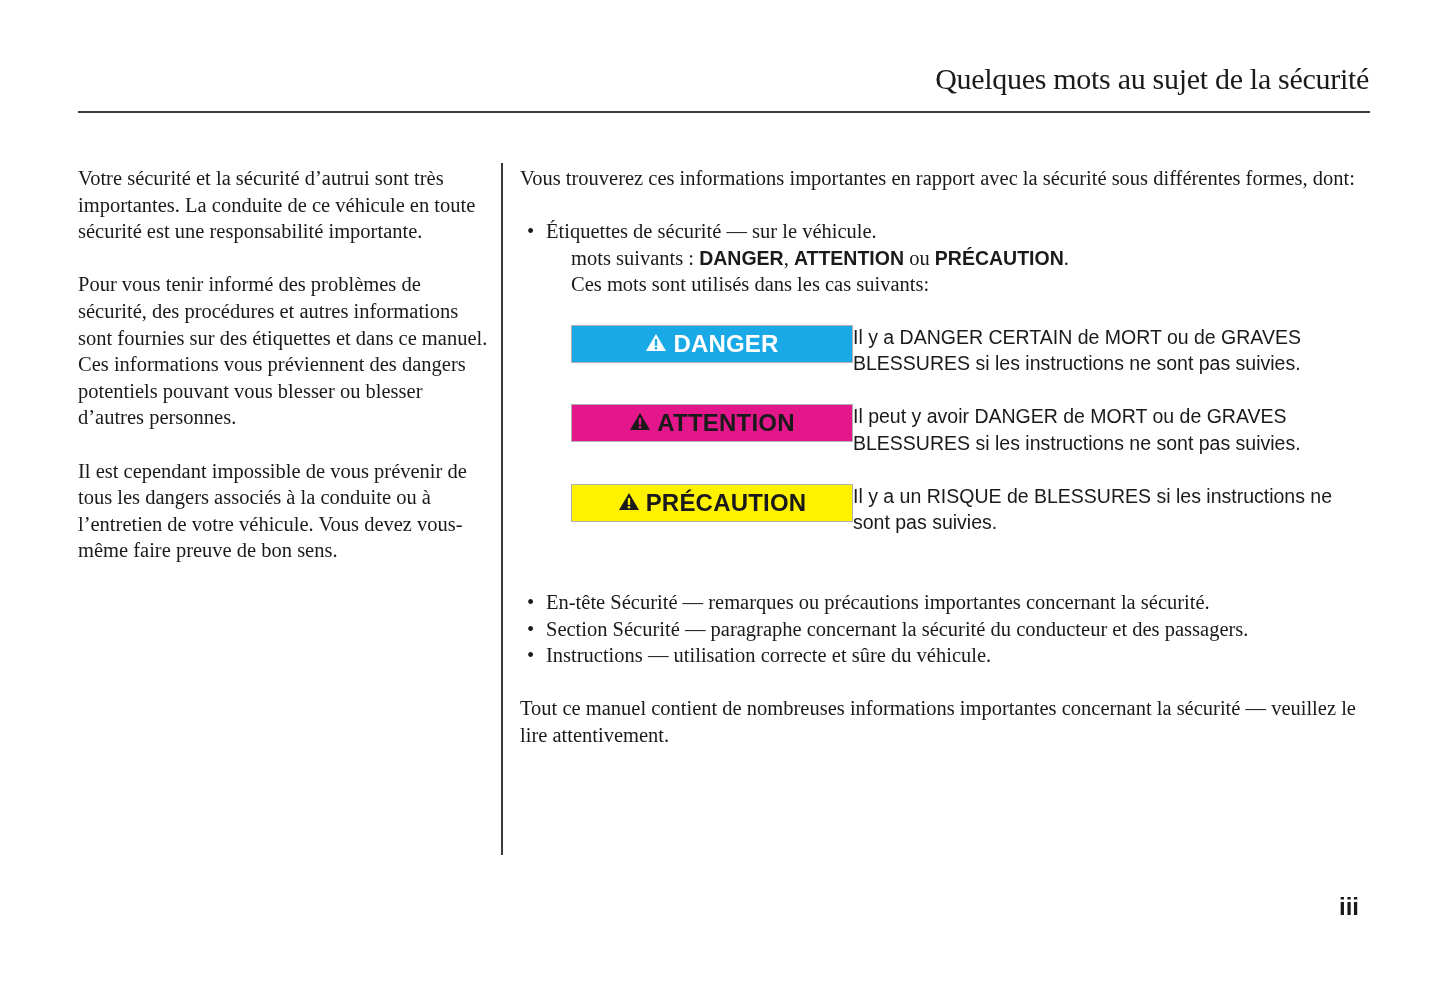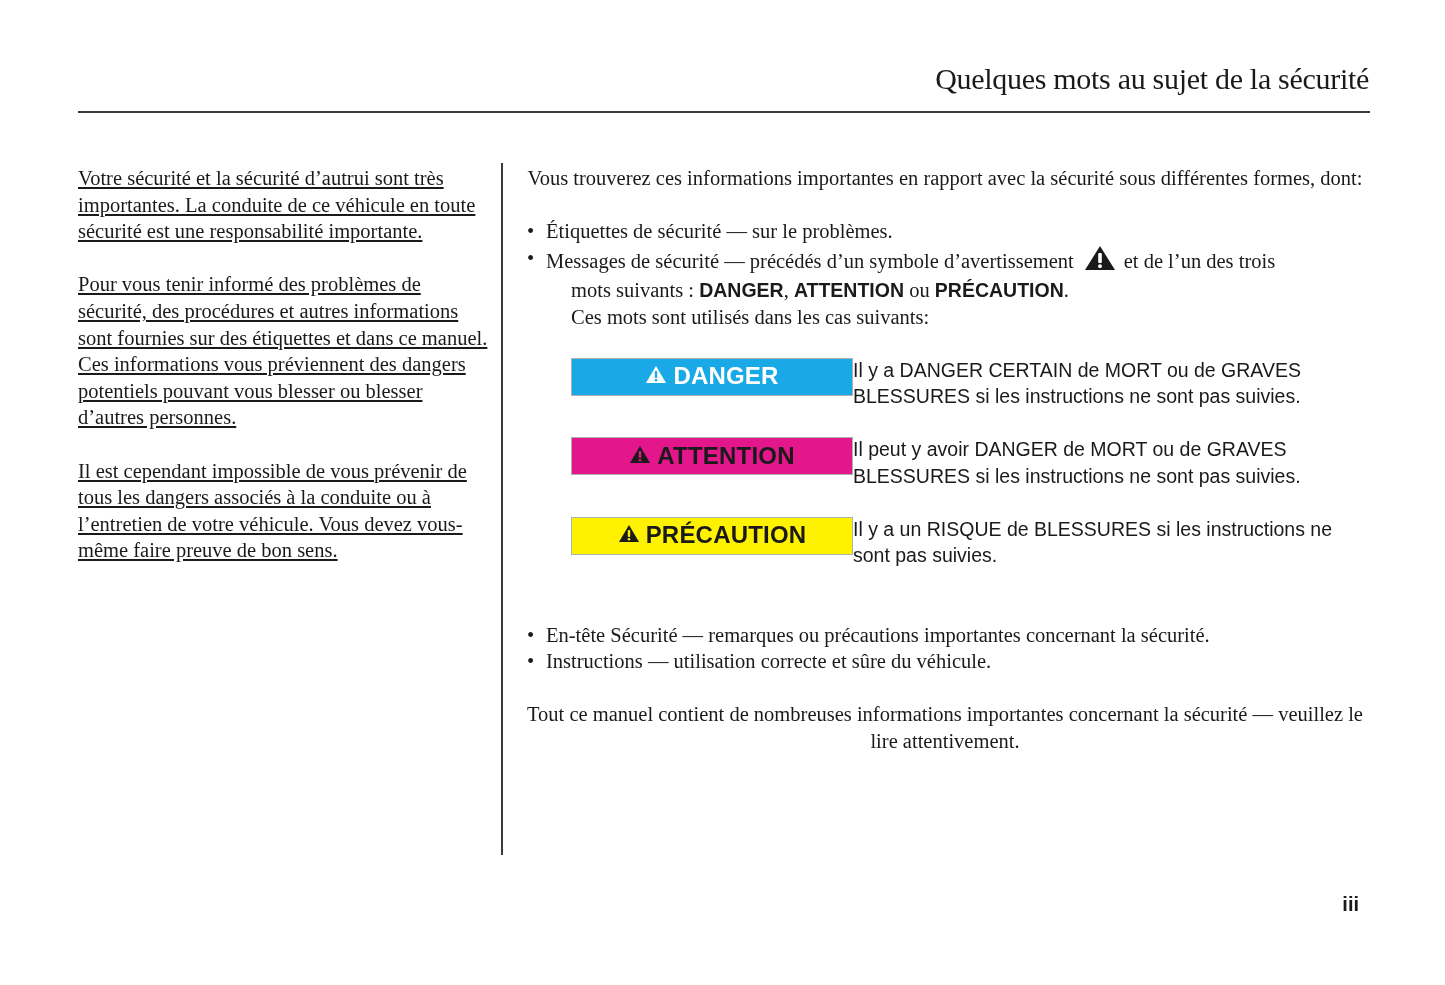--- a/index.html
+++ b/index.html
@@ -42,36 +42,34 @@
       height: 692px;
       background: #3a3a3a;
     }
     .left-col {
       position: absolute;
       left: 78px;
       top: 165px;
       width: 410px;
       font-size: 20.5px;
       line-height: 26.6px;
-      text-decoration: underline;
     }
     .left-col p {
       margin: 0 0 26.6px 0;
     }
     .right-col {
       position: absolute;
       left: 520px;
       top: 165px;
       width: 850px;
       font-size: 20.5px;
       line-height: 26.6px;
     }
     .right-col p {
       margin: 0;
-      text-align: center;
     }
     .bullet-list {
       list-style: none;
       margin: 26.6px 0 0 0;
       padding: 0;
     }
     .bullet-list li {
       position: relative;
       padding-left: 26px;
     }
@@ -134,21 +132,21 @@
     }
     .closing {
       margin-top: 26.6px !important;
     }
     .page-number {
       position: absolute;
       right: 86px;
       top: 893px;
       font-family: "Liberation Sans", "DejaVu Sans", sans-serif;
       font-weight: bold;
-      font-size: 20px;
+      font-size: 24px;
       color: #1a1a1a;
     }
   </style>
 </head>
 <body>
 
 <div class="page-title">Quelques mots au sujet de la sécurité</div>
 <div class="title-rule"></div>
 
 <div class="col-divider"></div>
@@ -157,28 +155,21 @@
   <p>Votre sécurité et la sécurité d’autrui sont très importantes. La conduite de ce véhicule en toute sécurité est une responsabilité importante.</p>
   <p>Pour vous tenir informé des problèmes de sécurité, des procédures et autres informations sont fournies sur des étiquettes et dans ce manuel. Ces informations vous préviennent des dangers potentiels pouvant vous blesser ou blesser d’autres personnes.</p>
   <p>Il est cependant impossible de vous prévenir de tous les dangers associés à la conduite ou à l’entretien de votre véhicule. Vous devez vous-même faire preuve de bon sens.</p>
 </div>
 
 <div class="right-col">
   <p>Vous trouverez ces informations importantes en rapport avec la sécurité sous différentes formes, dont:</p>
 
   <ul class="bullet-list">
     <li>
-      <span class="term">Étiquettes de sécurité</span><span> — </span><span>sur le problèmes.</span>
-    </li>
-    <li>
-      <span class="term">Messages de sécurité</span><span> — </span><span>précédés d’un symbole d’avertissement</span><span class="warn-icon-inline"><svg width="32" height="26" viewBox="0 0 32 26">
-            <polygon points="16,1 31,25 1,25" fill="#1a1a1a"></polygon>
-            <rect x="14.2" y="8" width="3.6" height="10" rx="1" fill="#ffffff"></rect>
-            <circle cx="16" cy="21.2" r="1.9" fill="#ffffff"></circle>
-          </svg></span><span>et de l’un des trois</span>
+      <span class="term">Étiquettes de sécurité</span><span> — </span><span>sur le véhicule.</span>
     </li>
   </ul>
 
   <div class="indent">
     <span>mots suivants : </span><span class="sans-bold">DANGER</span><span>, </span><span class="sans-bold">ATTENTION</span><span> ou </span><span class="sans-bold">PRÉCAUTION</span><span>.</span>
   </div>
   <div class="indent">Ces mots sont utilisés dans les cas suivants:</div>
 
   <div class="signal-table">
     <div class="signal-row">
@@ -214,20 +205,23 @@
       </div>
       <div class="signal-desc">Il y a un RISQUE de BLESSURES si les instructions ne sont pas suivies.</div>
     </div>
   </div>
 
   <ul class="bullet-list second">
     <li>
       <span class="term">En-tête Sécurité</span><span> — </span><span>remarques ou précautions importantes concernant la sécurité.</span>
     </li>
     <li>
+      <span class="term">Section Sécurité</span><span> — </span><span>paragraphe concernant la sécurité du conducteur et des passagers.</span>
+    </li>
+    <li>
       <span class="term">Instructions</span><span> — </span><span>utilisation correcte et sûre du véhicule.</span>
     </li>
   </ul>
 
   <p class="closing">Tout ce manuel contient de nombreuses informations importantes concernant la sécurité — veuillez le lire attentivement.</p>
 </div>
 
 <div class="page-number">iii</div>
 
 </body></html>

